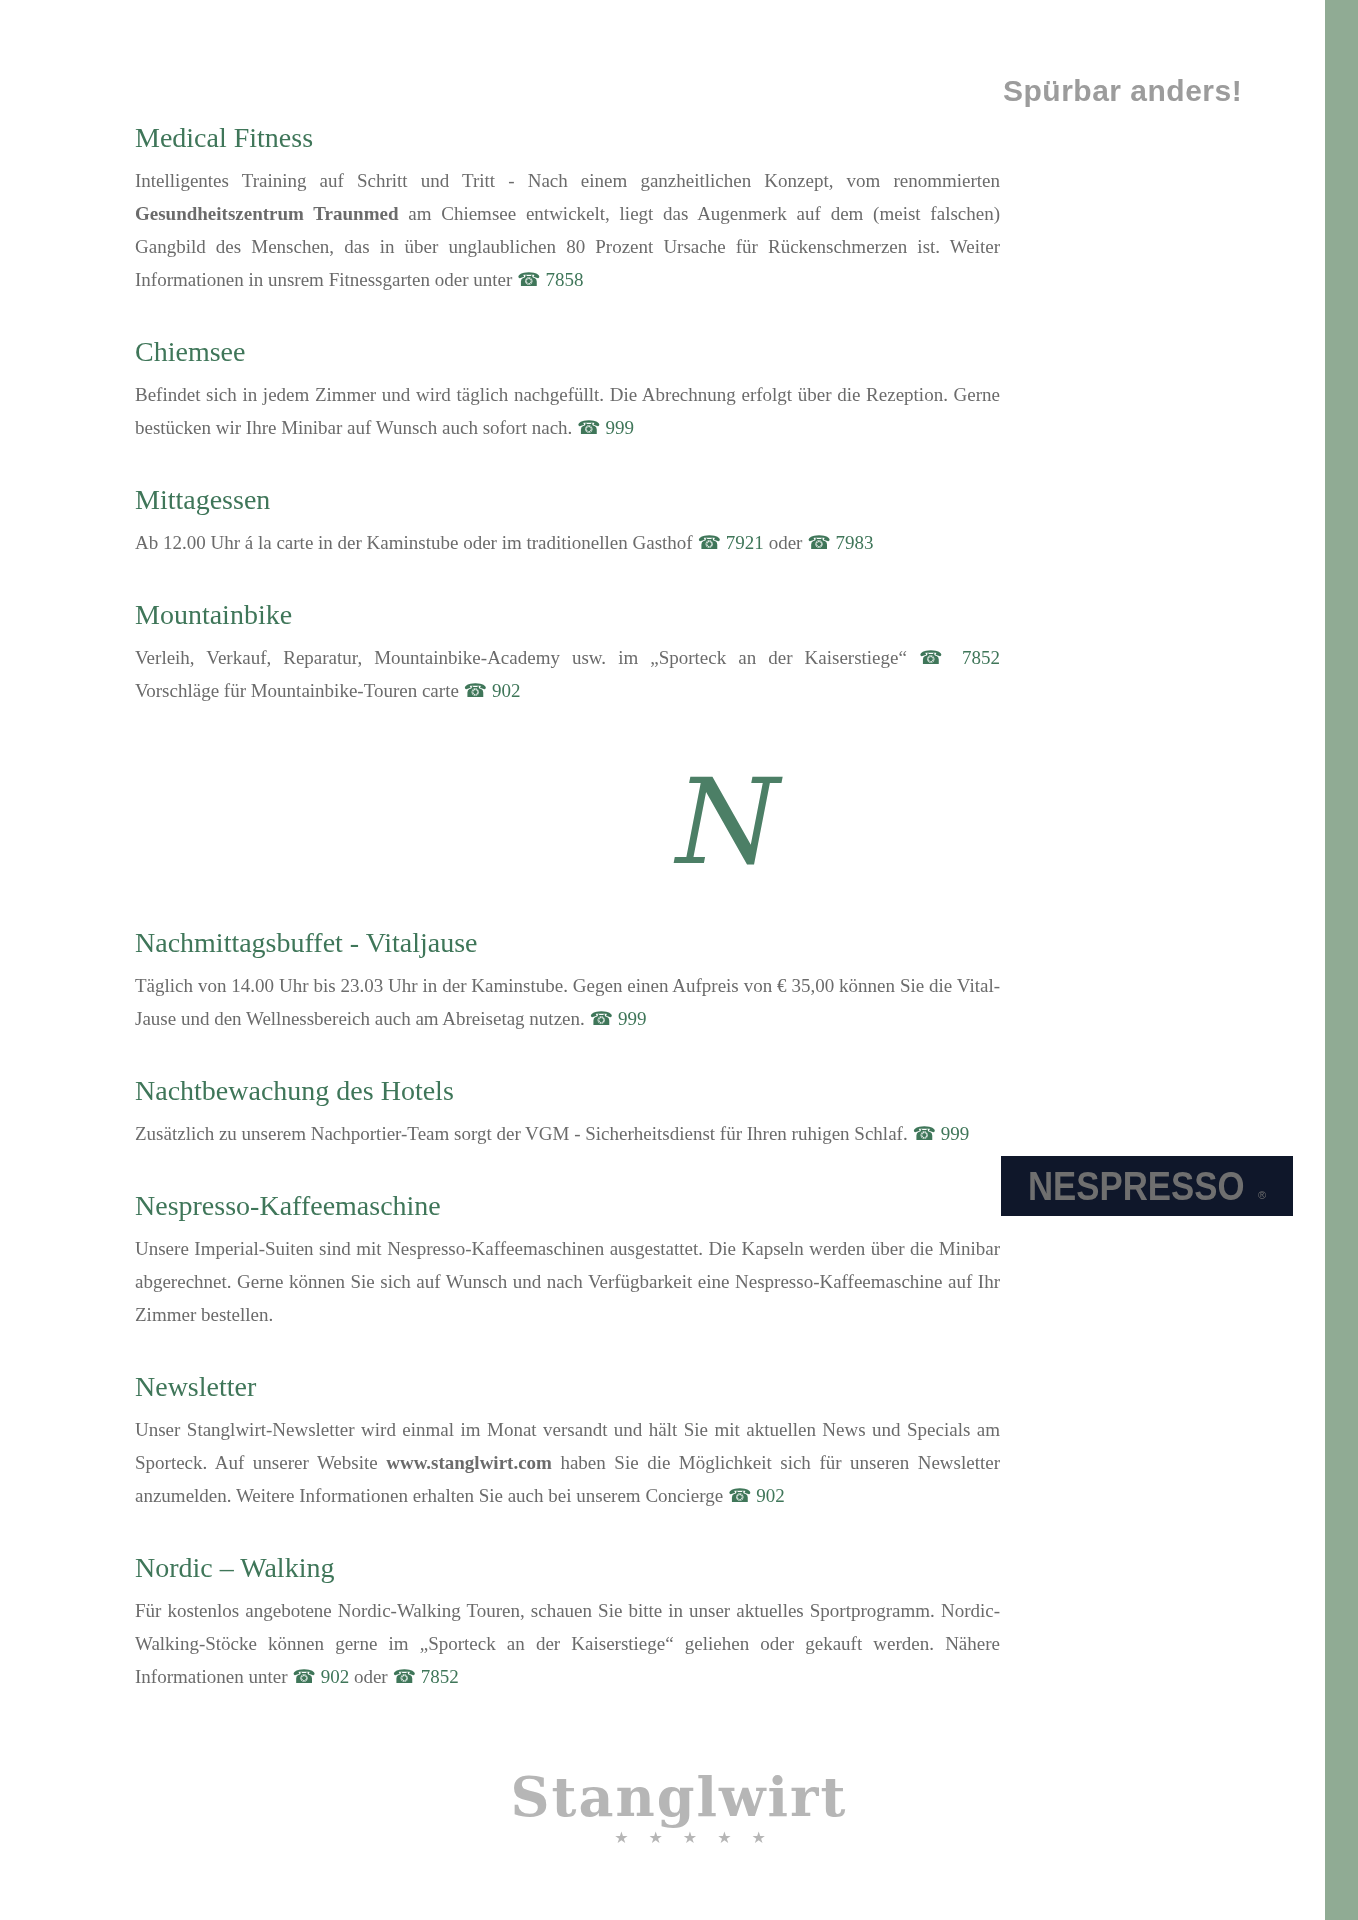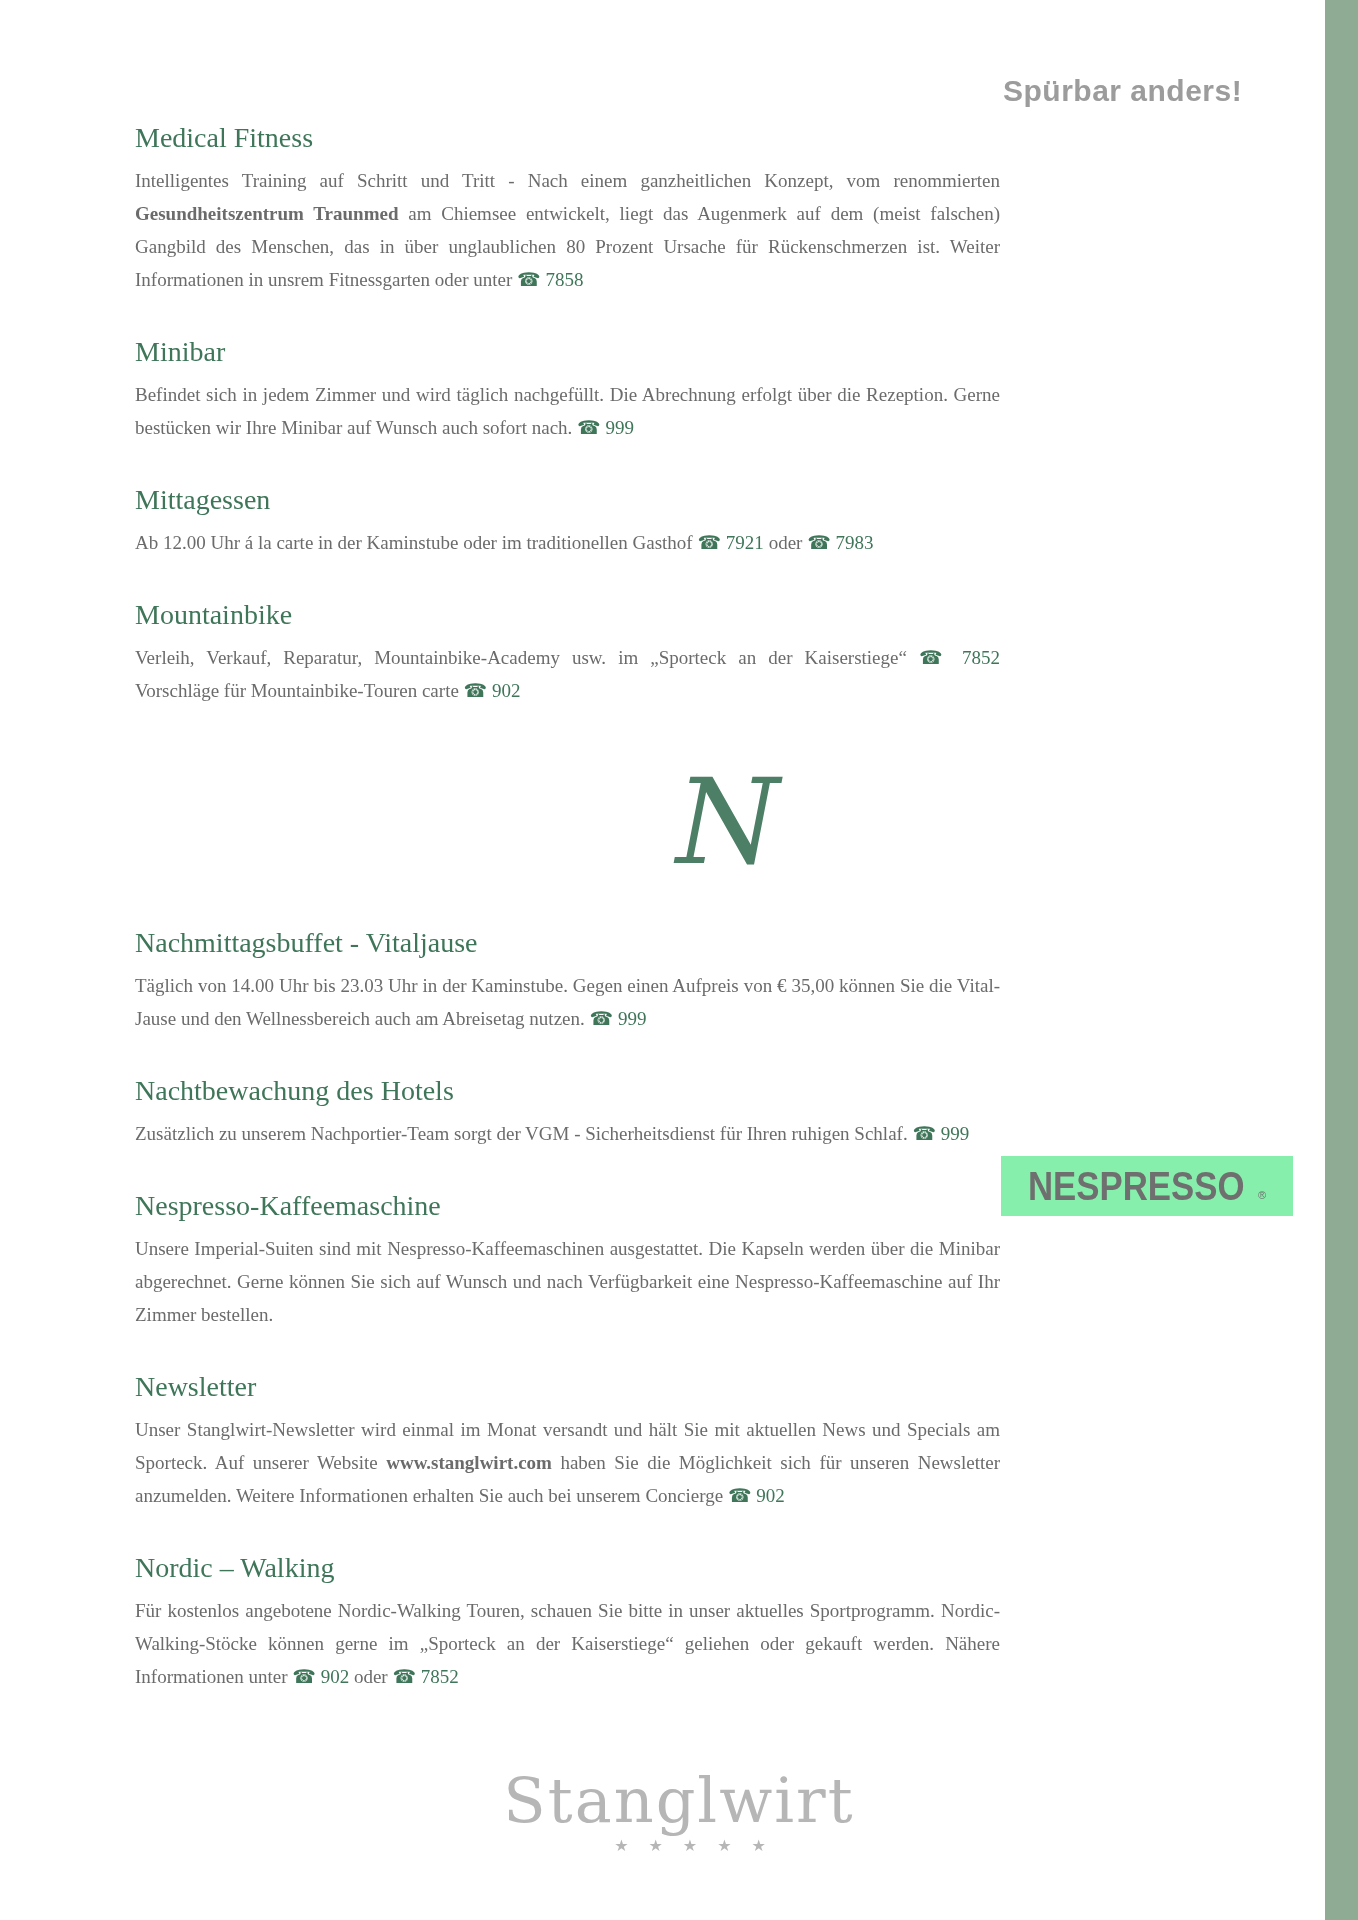--- a/index.html
+++ b/index.html
@@ -42,21 +42,21 @@
     color:var(--tm-blue); font-size:42px; margin-left:10px;
   }
   .tm-reg { color:var(--tm-blue); font-size:13px; vertical-align:28px; }
   .tm-tag {
     color:var(--tm-gray); font-weight:bold; font-size:30px; margin-top:6px;
     letter-spacing:0.5px;
   }
   
   .nespresso {
     position:absolute; top:-36px; left:866px; width:292px;
-    background:#86efac; padding:10px 8px 8px 8px; box-sizing:border-box;
+    background:#0f172a; padding:10px 8px 8px 8px; box-sizing:border-box;
     font-family:"Liberation Sans", sans-serif; text-align:center;
     white-space:nowrap; z-index:2;
   }
   .nes-text {
     color:var(--nes-gray); font-weight:bold; font-size:37px; letter-spacing:0;
     display:inline-block; transform:scale(0.94,1.08); transform-origin:left center;
   }
   .nes-reg { color:var(--nes-gray); font-size:11px; vertical-align:0px; }
   
   .divider {
@@ -66,21 +66,21 @@
   .divider span {
     font-family:"DejaVu Serif", serif; font-style:italic; font-weight:normal;
     font-size:118px; line-height:130px; color:var(--div-green);
   }
   
   .footer {
     position:absolute; left:0; top:1770px; width:1358px; text-align:center;
     line-height:1;
   }
   .stw-text {
-    font-family:"DejaVu Serif", serif; font-weight:normal; font-size:62px;
+    font-family:"DejaVu Serif", serif; font-weight:bold; font-size:54px;
     color:var(--stw-gray); letter-spacing:2px;
   }
   .stw-stars {
     margin-top:6px; font-size:16px; color:var(--stw-gray); letter-spacing:8px;
     padding-left:30px;
   }
 </style>
 </head>
 <body>
 
@@ -91,21 +91,21 @@
 
     <div class="sec">
       <div class="traunmed">
         <div class="tm-tag">Spürbar anders!</div>
       </div>
       <h2>Medical Fitness</h2>
       <p><span>Intelligentes Training auf Schritt und Tritt - Nach einem ganzheitlichen Konzept, vom renommierten </span><span class="b">Gesundheitszentrum Traunmed</span><span> am Chiemsee entwickelt, liegt das Augenmerk auf dem (meist falschen) Gangbild des Menschen, das in über unglaublichen 80 Prozent Ursache für Rückenschmerzen ist. Weiter Informationen in unsrem Fitnessgarten oder unter </span><span class="ph">☎ 7858</span></p>
     </div>
 
     <div class="sec">
-      <h2>Minibar</h2>
+      <h2>Chiemsee</h2>
       <p><span>Befindet sich in jedem Zimmer und wird täglich nachgefüllt. Die Abrechnung erfolgt über die Rezeption. Gerne bestücken wir Ihre Minibar auf Wunsch auch sofort nach. </span><span class="ph">☎ 999</span></p>
     </div>
 
     <div class="sec">
       <h2>Mittagessen</h2>
       <p><span>Ab 12.00 Uhr á la carte in der Kaminstube oder im traditionellen Gasthof  </span><span class="ph">☎ 7921</span><span> oder </span><span class="ph">☎ 7983</span></p>
     </div>
 
     <div class="sec">
       <h2>Mountainbike</h2>

